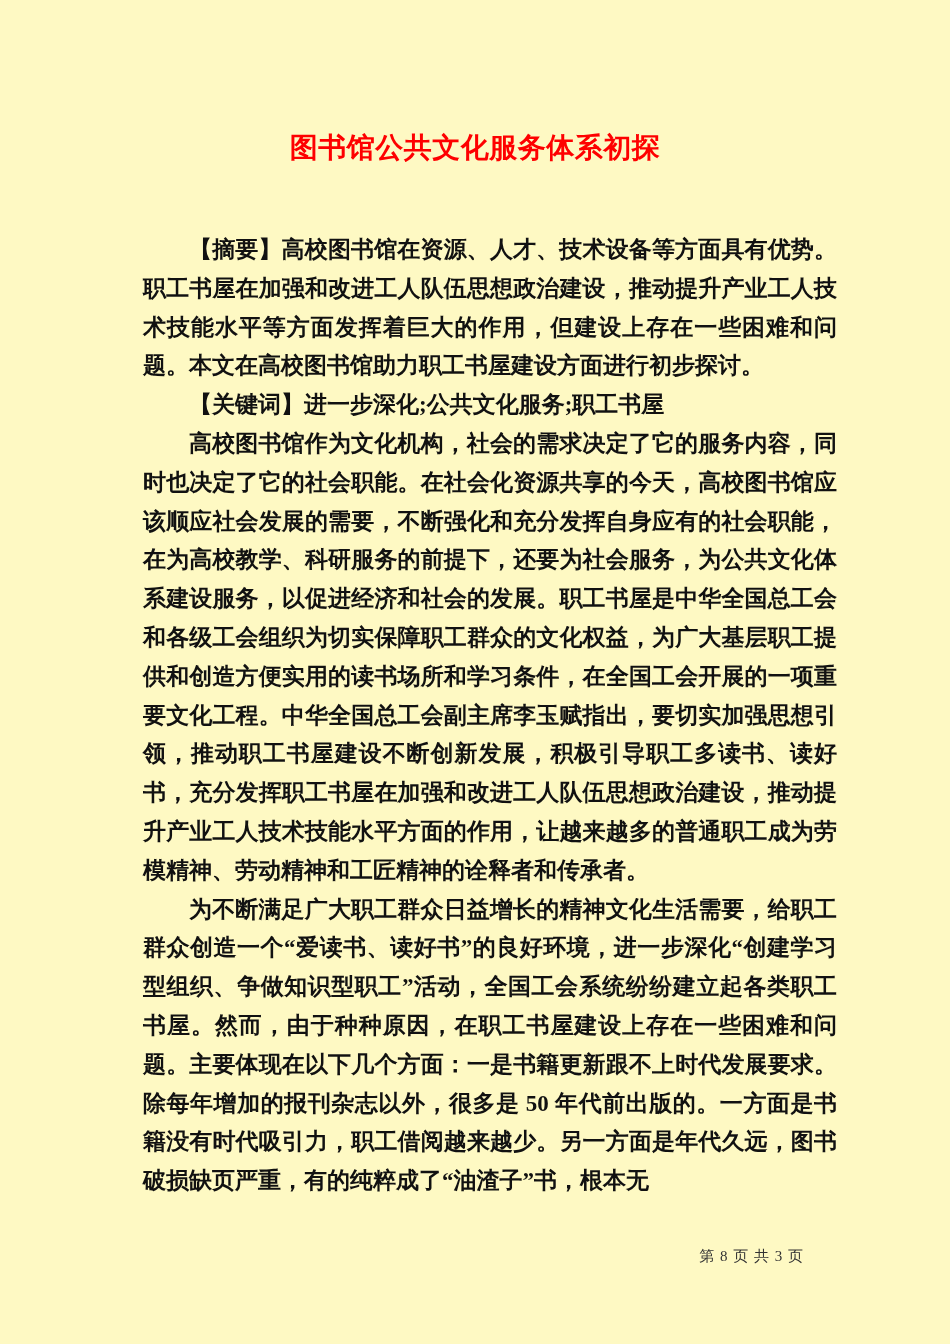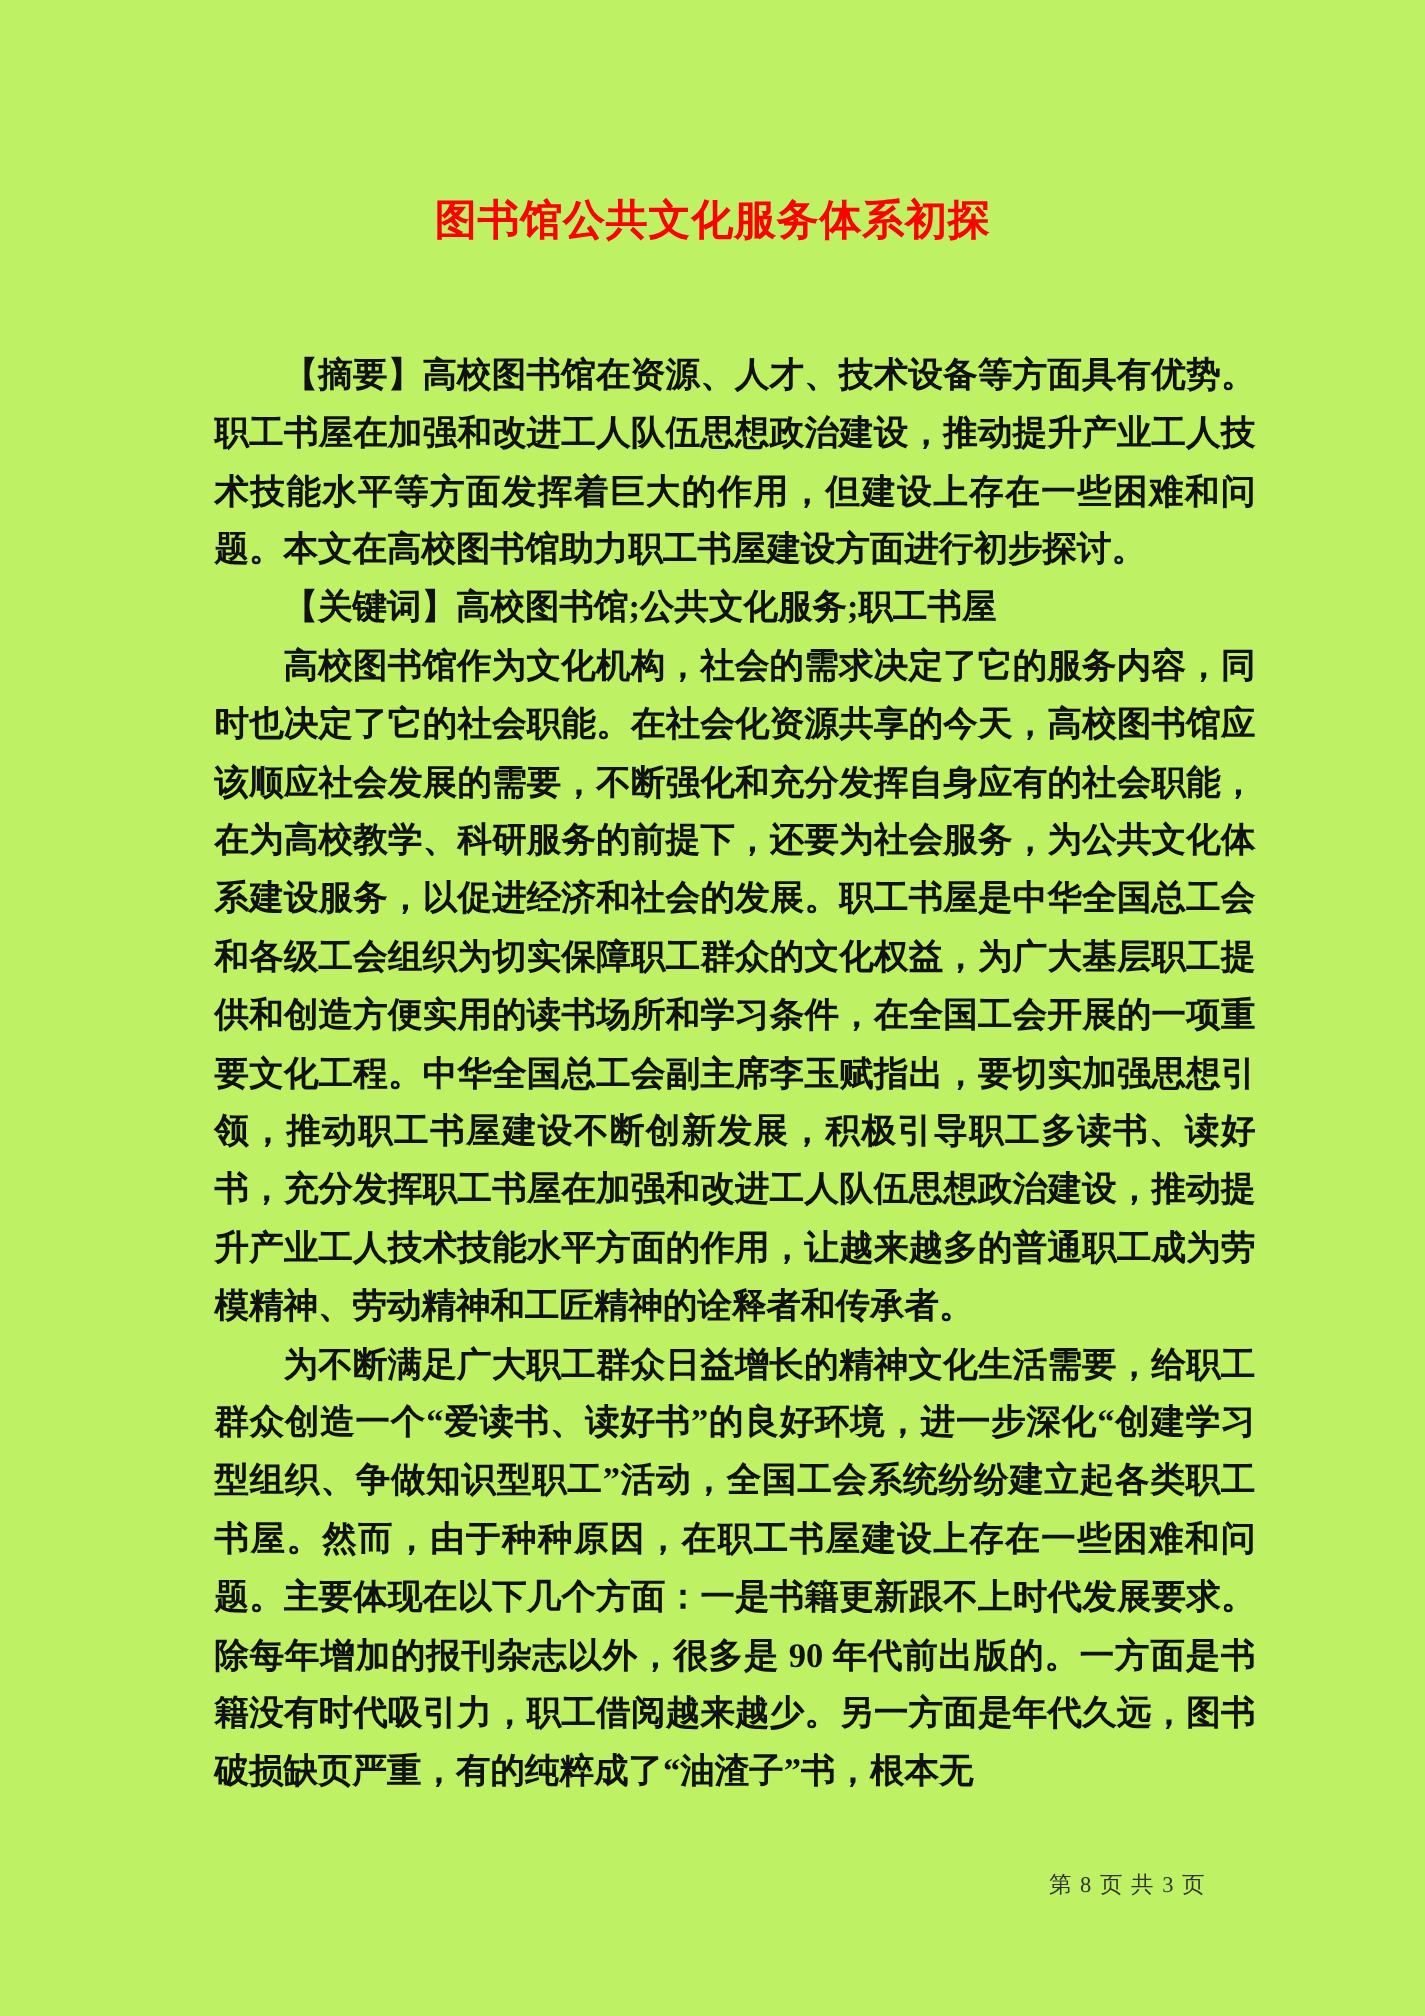--- a/index.html
+++ b/index.html
@@ -4,21 +4,21 @@
 <style>
   html, body {
     margin: 0;
     padding: 0;
     background: #ffffff;
   }
   .page {
     position: relative;
     width: 950px;
     height: 1344px;
-    background: #bef264;
+    background: #fef9c3;
     overflow: hidden;
     font-family: "Liberation Serif", "DejaVu Serif", serif;
   }
   .doc-title {
     margin: 0;
     padding-top: 131px;
     text-align: center;
     font-size: 28px;
     line-height: 34px;
     font-weight: bold;
@@ -49,20 +49,20 @@
 </style>
 </head>
 <body>
 
 <div class="page">
 
   <h1 class="doc-title">图书馆公共文化服务体系初探</h1>
 
   <div class="content">
     <p>【摘要】高校图书馆在资源、人才、技术设备等方面具有优势。职工书屋在加强和改进工人队伍思想政治建设，推动提升产业工人技术技能水平等方面发挥着巨大的作用，但建设上存在一些困难和问题。本文在高校图书馆助力职工书屋建设方面进行初步探讨。</p>
-    <p>【关键词】高校图书馆;公共文化服务;职工书屋</p>
+    <p>【关键词】进一步深化;公共文化服务;职工书屋</p>
     <p>高校图书馆作为文化机构，社会的需求决定了它的服务内容，同时也决定了它的社会职能。在社会化资源共享的今天，高校图书馆应该顺应社会发展的需要，不断强化和充分发挥自身应有的社会职能，在为高校教学、科研服务的前提下，还要为社会服务，为公共文化体系建设服务，以促进经济和社会的发展。职工书屋是中华全国总工会和各级工会组织为切实保障职工群众的文化权益，为广大基层职工提供和创造方便实用的读书场所和学习条件，在全国工会开展的一项重要文化工程。中华全国总工会副主席李玉赋指出，要切实加强思想引领，推动职工书屋建设不断创新发展，积极引导职工多读书、读好书，充分发挥职工书屋在加强和改进工人队伍思想政治建设，推动提升产业工人技术技能水平方面的作用，让越来越多的普通职工成为劳模精神、劳动精神和工匠精神的诠释者和传承者。</p>
-    <p>为不断满足广大职工群众日益增长的精神文化生活需要，给职工群众创造一个“爱读书、读好书”的良好环境，进一步深化“创建学习型组织、争做知识型职工”活动，全国工会系统纷纷建立起各类职工书屋。然而，由于种种原因，在职工书屋建设上存在一些困难和问题。主要体现在以下几个方面：一是书籍更新跟不上时代发展要求。除每年增加的报刊杂志以外，很多是 90 年代前出版的。一方面是书籍没有时代吸引力，职工借阅越来越少。另一方面是年代久远，图书破损缺页严重，有的纯粹成了“油渣子”书，根本无</p>
+    <p>为不断满足广大职工群众日益增长的精神文化生活需要，给职工群众创造一个“爱读书、读好书”的良好环境，进一步深化“创建学习型组织、争做知识型职工”活动，全国工会系统纷纷建立起各类职工书屋。然而，由于种种原因，在职工书屋建设上存在一些困难和问题。主要体现在以下几个方面：一是书籍更新跟不上时代发展要求。除每年增加的报刊杂志以外，很多是 50 年代前出版的。一方面是书籍没有时代吸引力，职工借阅越来越少。另一方面是年代久远，图书破损缺页严重，有的纯粹成了“油渣子”书，根本无</p>
   </div>
 
   <div class="page-footer">第 8 页 共 3 页</div>
 
 </div>
 
 </body></html>

